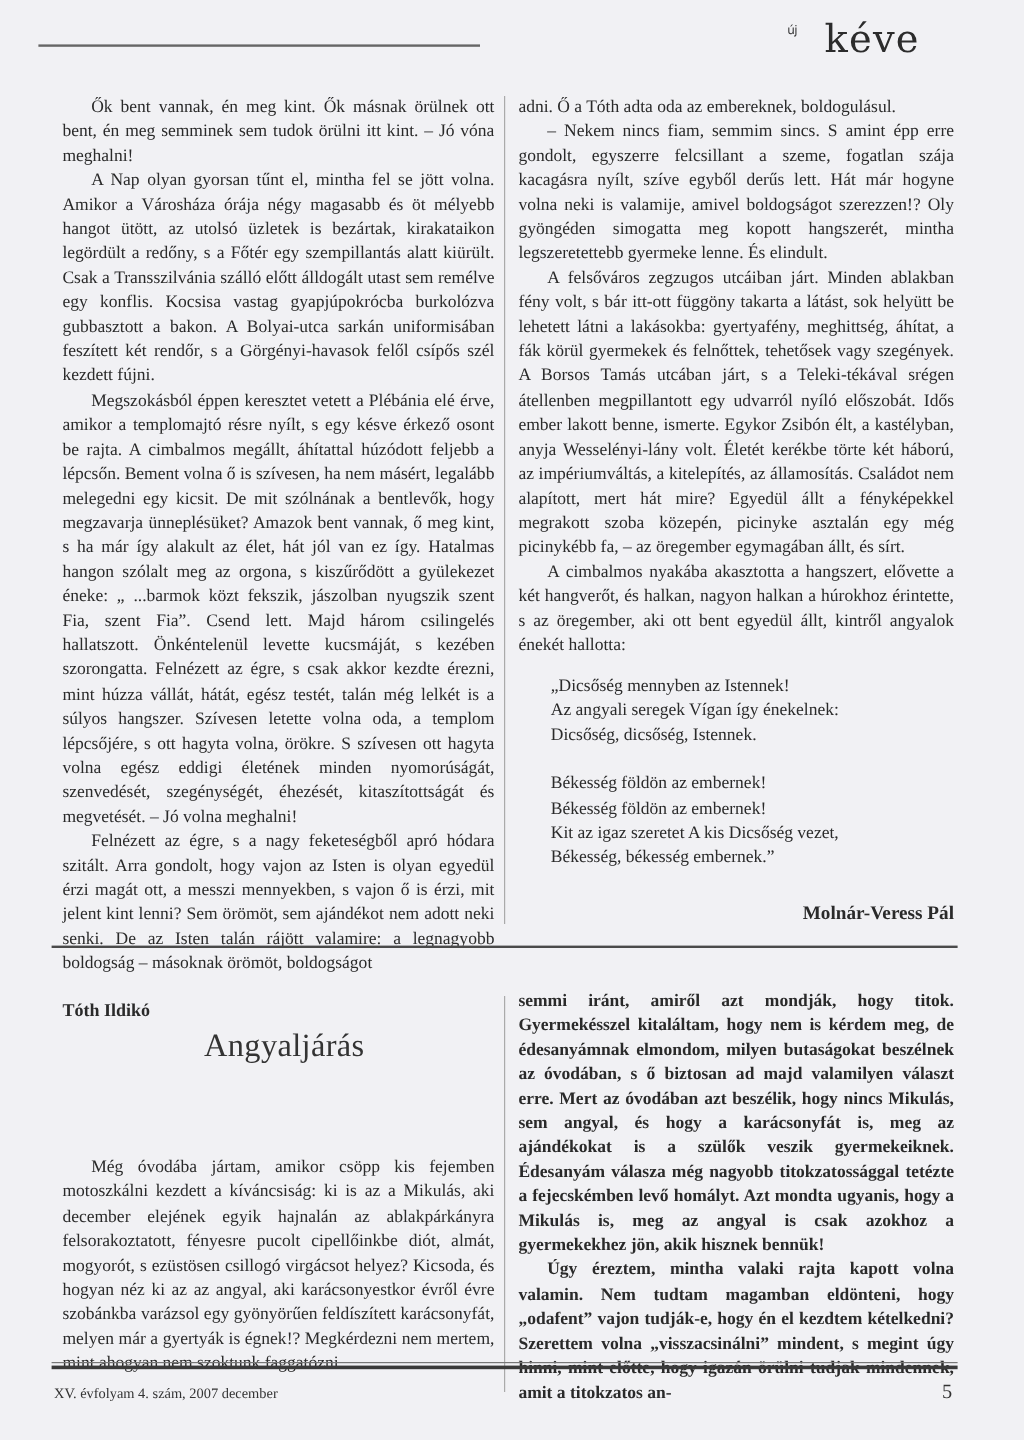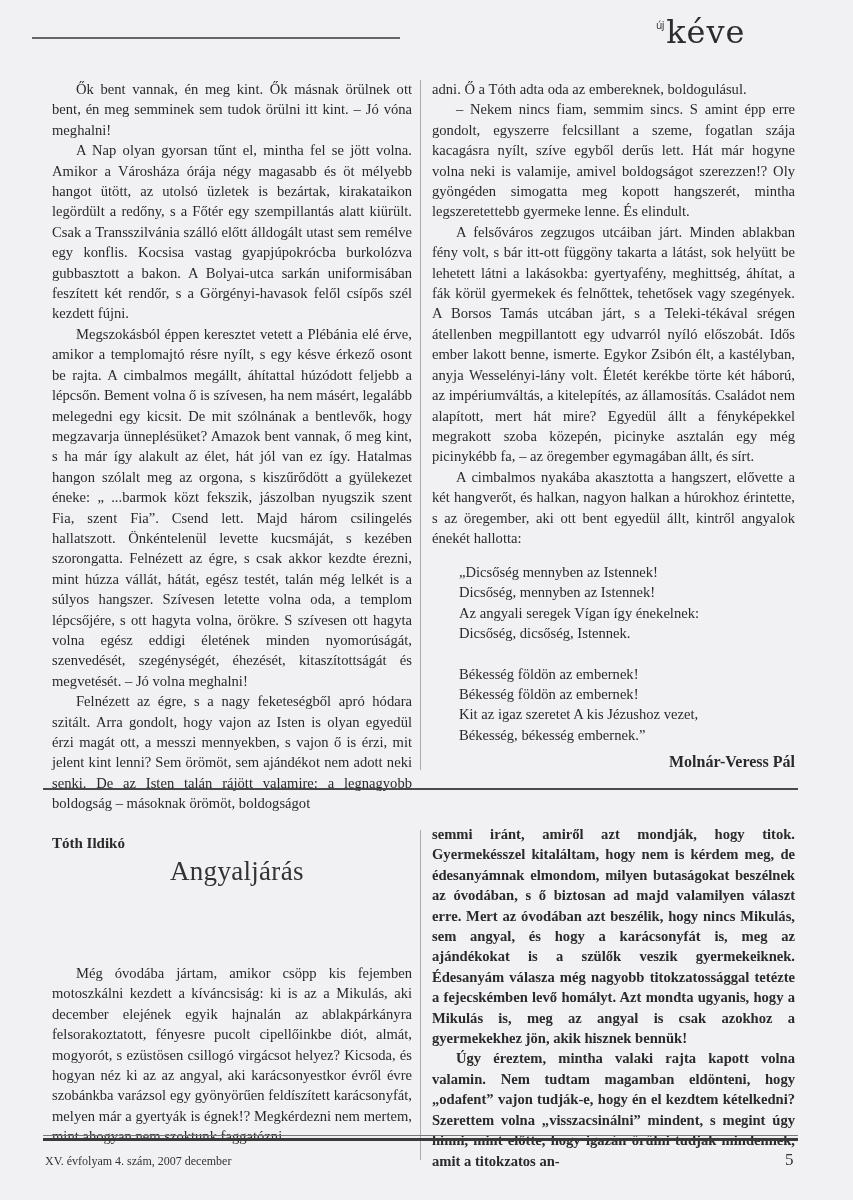--- a/index.html
+++ b/index.html
@@ -7,21 +7,21 @@
       width: 853px; height: 1200px;
       background: #f1f1f4;
       font-family: "Liberation Serif", "DejaVu Serif", serif;
       color: #2a2a2a;
       position: relative;
       overflow: hidden;
     }
     .page { position: absolute; left: 0; top: 0; width: 853px; height: 1200px; }
     .masthead {
       position: absolute; left: 656px; top: 14px;
-      display: flex; align-items: flex-start;
+      display: flex; align-items: flex-start; gap: 21px;
     }
     .masthead .uj {
       font-family: "DejaVu Sans", sans-serif;
       font-size: 10px; color: #333; margin-right: 2px; margin-top: 6px;
       letter-spacing: -0.5px;
     }
     .masthead .keve {
       font-family: "DejaVu Serif", serif;
       font-size: 32px; color: #2c2c2c; letter-spacing: 1px; line-height: 36px;
     }
@@ -112,28 +112,27 @@
   <div class="col col-b1">
     <p>adni. Ő a Tóth adta oda az embereknek, boldogulásul.</p>
     <p class="ind">– Nekem nincs fiam, semmim sincs. S amint épp erre gondolt, egyszerre felcsillant a szeme, fogatlan szája kacagásra nyílt, szíve egyből derűs lett. Hát már hogyne volna neki is valamije, amivel boldogságot szerezzen!? Oly gyöngéden simogatta meg kopott hangszerét, mintha legszeretettebb gyermeke lenne. És elindult.</p>
     <p class="ind">A felsőváros zegzugos utcáiban járt. Minden ablakban fény volt, s bár itt-ott függöny takarta a látást, sok helyütt be lehetett látni a lakásokba: gyertyafény, meghittség, áhítat, a fák körül gyermekek és felnőttek, tehetősek vagy szegények. A Borsos Tamás utcában járt, s a Teleki-tékával srégen átellenben megpillantott egy udvarról nyíló előszobát. Idős ember lakott benne, ismerte. Egykor Zsibón élt, a kastélyban, anyja Wesselényi-lány volt. Életét kerékbe törte két háború, az impériumváltás, a kitelepítés, az államosítás. Családot nem alapított, mert hát mire? Egyedül állt a fényképekkel megrakott szoba közepén, picinyke asztalán egy még picinykébb fa, – az öregember egymagában állt, és sírt.</p>
     <p class="ind">A cimbalmos nyakába akasztotta a hangszert, elővette a két hangverőt, és halkan, nagyon halkan a húrokhoz érintette, s az öregember, aki ott bent egyedül állt, kintről angyalok énekét hallotta:</p>
   </div>
 
   <div class="poem">
     <div class="stanza">
       <span class="line">„Dicsőség mennyben az Istennek!</span>
-      <span class="line">Dicsőség, mennyben az Istennek!</span>
       <span class="line">Az angyali seregek Vígan így énekelnek:</span>
       <span class="line">Dicsőség, dicsőség, Istennek.</span>
     </div>
     <div class="stanza">
       <span class="line">Békesség földön az embernek!</span>
       <span class="line">Békesség földön az embernek!</span>
-      <span class="line">Kit az igaz szeretet A kis Jézushoz vezet,</span>
+      <span class="line">Kit az igaz szeretet A kis Dicsőség vezet,</span>
       <span class="line">Békesség, békesség embernek.”</span>
     </div>
   </div>
 
   <div class="signature">Molnár-Veress Pál</div>
 
   <div class="section-rule"></div>
 
   <div class="author">Tóth Ildikó</div>
   <div class="article-title">Angyaljárás</div>

